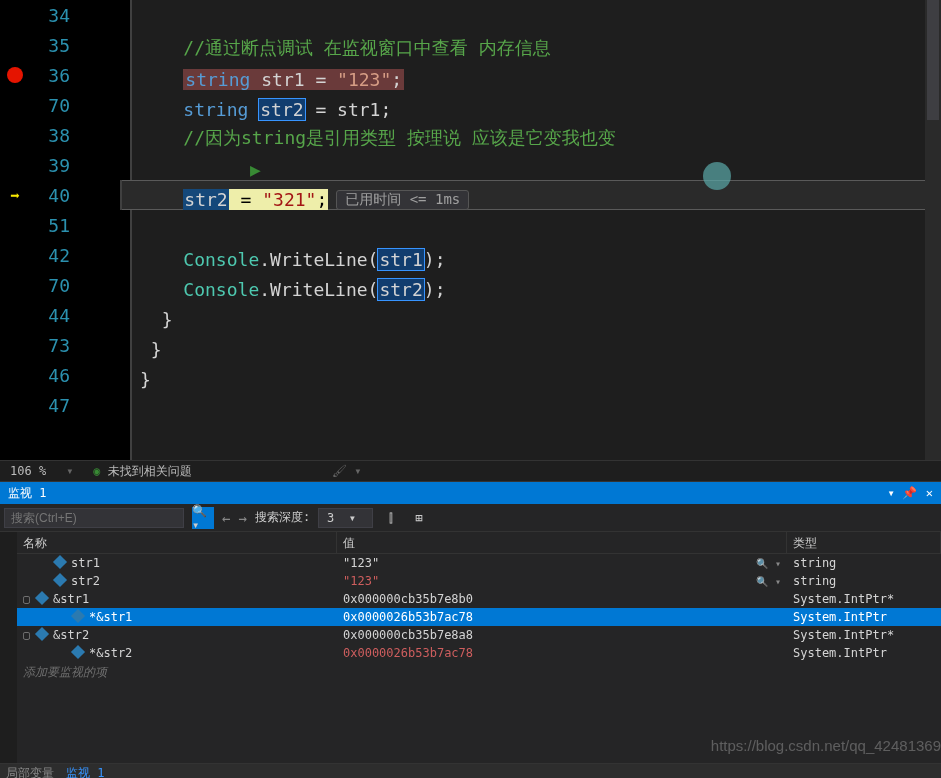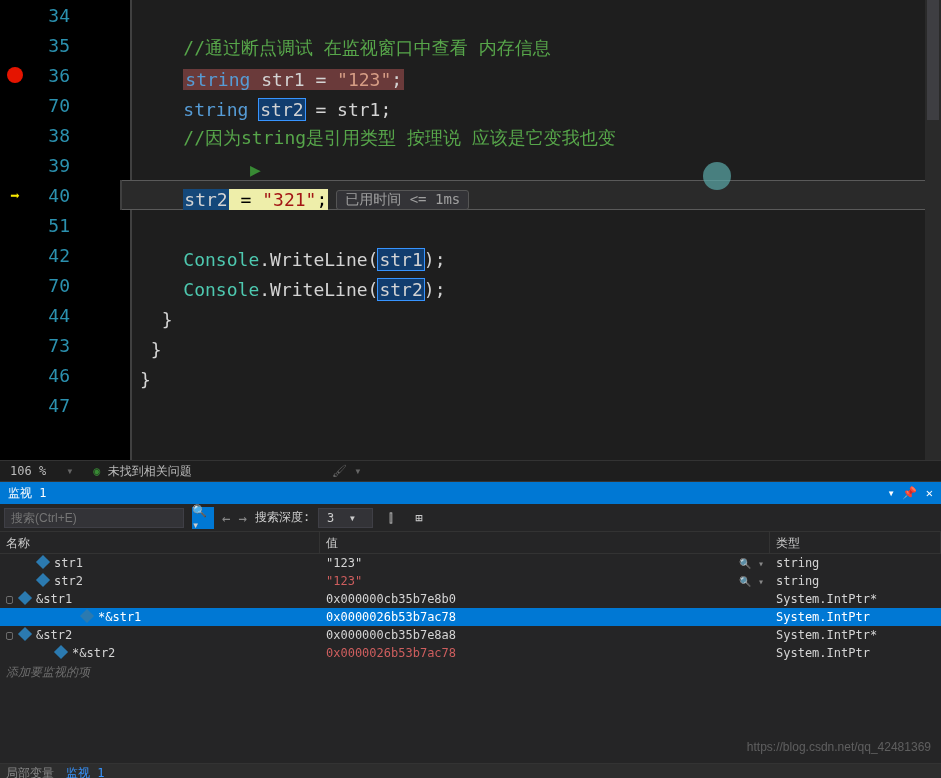--- a/index.html
+++ b/index.html
@@ -30,39 +30,39 @@
   .status-bar{height:22px;background:#1e1e1e;border-top:1px solid #333;border-bottom:1px solid #333;display:flex;align-items:center;font-size:12px;color:#bbb;padding:0 10px;gap:20px;}
   .status-ok{color:#388a34;}
   .panel-title{height:22px;background:#0078d4;color:white;font-size:12px;display:flex;align-items:center;padding:0 8px;justify-content:space-between;}
   .panel-controls{display:flex;gap:8px;align-items:center;}
   .toolbar{height:28px;background:#252526;border-bottom:1px solid #333;display:flex;align-items:center;padding:0 4px;gap:8px;font-size:12px;color:#ccc;}
   .search-box{background:#333337;border:1px solid #3f3f46;color:#ccc;font-size:12px;padding:2px 6px;width:180px;}
   .search-icon{width:22px;height:22px;display:flex;align-items:center;justify-content:center;background:#0078d4;}
   .nav-btn{color:#888;cursor:pointer;font-size:14px;}
   .depth-box{background:#333337;border:1px solid #3f3f46;padding:2px 16px 2px 8px;color:#ccc;}
   .tool-icon{width:20px;height:20px;display:flex;align-items:center;justify-content:center;}
-  .watch-table{background:#252526;}
+  .watch-table{background:#252526;margin-left:17px;}
   .wt-header{display:flex;height:22px;border-bottom:1px solid #333;background:#252526;font-size:12px;color:#ccc;}
   .wt-header .col{border-right:1px solid #333;padding:3px 6px;}
   .col-name{width:320px;}
   .col-value{width:450px;}
   .col-type{flex:1;}
   .wt-row{display:flex;height:18px;font-size:12px;align-items:center;}
   .wt-row.selected{background:#0078d4;color:white;}
   .wt-row .col{padding:1px 6px;display:flex;align-items:center;gap:4px;}
   .expander{width:10px;display:inline-block;color:#888;cursor:pointer;}
   .var-icon{width:12px;height:12px;display:inline-block;}
   .var-icon.blue::before{content:'';display:block;width:10px;height:10px;background:#2b7ab0;transform:rotate(45deg);}
   .changed{color:#ce5e5e;}
   .add-item{color:#6d6d6d;font-style:italic;padding:2px 6px;font-size:12px;}
   .magnify{color:#888;margin-left:auto;font-size:10px;}
   .tabs-bottom{height:20px;background:#2d2d2d;border-top:1px solid #333;display:flex;align-items:center;padding:0 6px;gap:12px;font-size:12px;}
   .tabs-bottom span{color:#888;}
   .tabs-bottom .active{color:#3794ff;}
-  .watermark{position:absolute;right:10px;bottom:24px;color:rgba(200,200,200,0.35);font-size:12px;font-family:Arial;}
+  .watermark{position:absolute;right:0;bottom:24px;color:rgba(200,200,200,0.35);font-size:15px;font-family:Arial;}
   .scroll-edge{position:absolute;right:0;top:0;bottom:0;width:16px;background:#2a2a2a;}
   .scrollbar-handle{position:absolute;right:2px;width:12px;background:#3e3e42;}
 </style>
 </head>
 <body>
 
 <div class="editor">
   <div class="gutter" id="gutter">
       <div class="line-row">
         <div class="margin-col"></div>
@@ -210,21 +210,21 @@
           <span class="expander">▢</span>
           <span class="var-icon blue"></span>
           <span>&amp;str1</span>
         </div>
         <div class="col col-value">
           <span>0x000000cb35b7e8b0</span>
         </div>
         <div class="col col-type">System.IntPtr*</div>
       </div>
       <div class="wt-row selected">
-        <div class="col col-name" style="padding-left: 68px;">
+        <div class="col col-name" style="padding-left: 42px;">
           <span class="expander"></span>
           <span class="var-icon blue"></span>
           <span>*&amp;str1</span>
         </div>
         <div class="col col-value">
           <span>0x0000026b53b7ac78</span>
         </div>
         <div class="col col-type">System.IntPtr</div>
       </div>
       <div class="wt-row">

